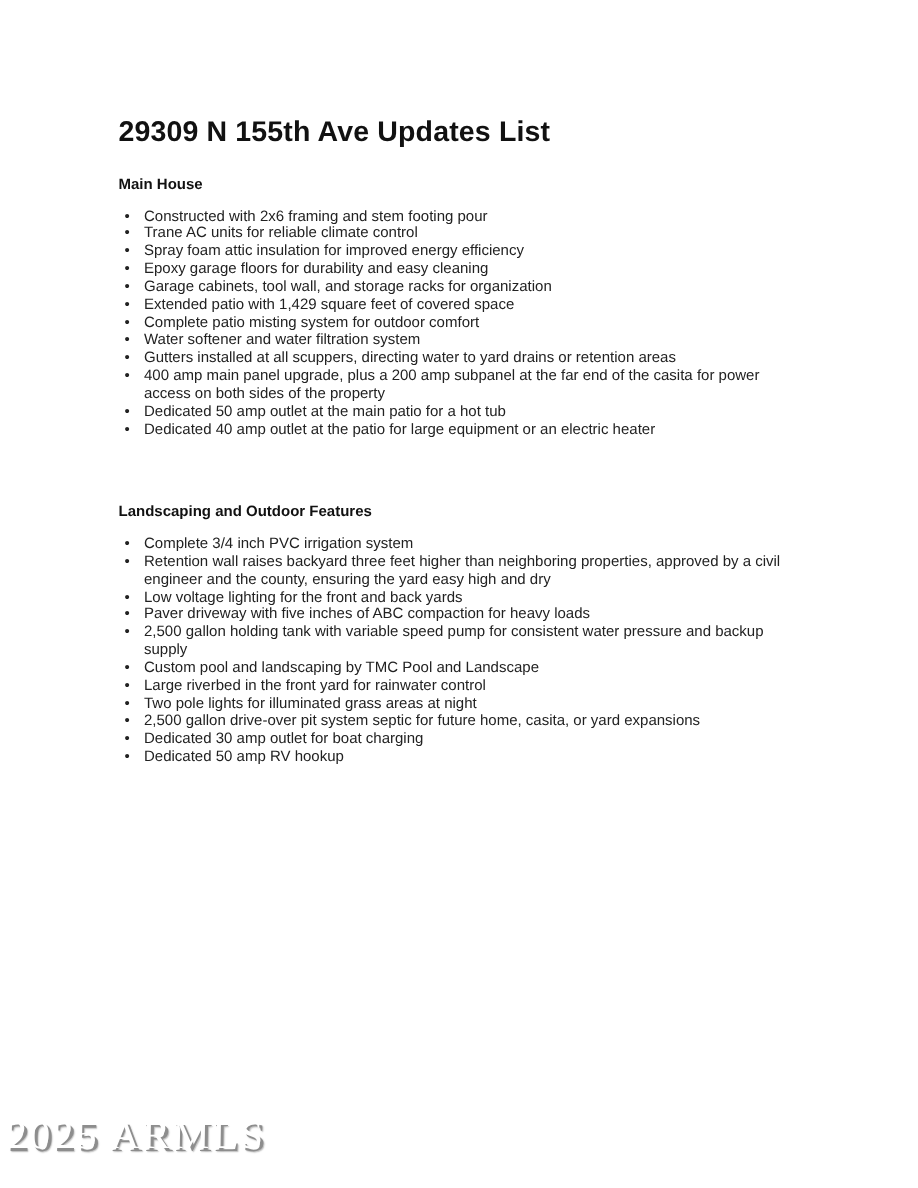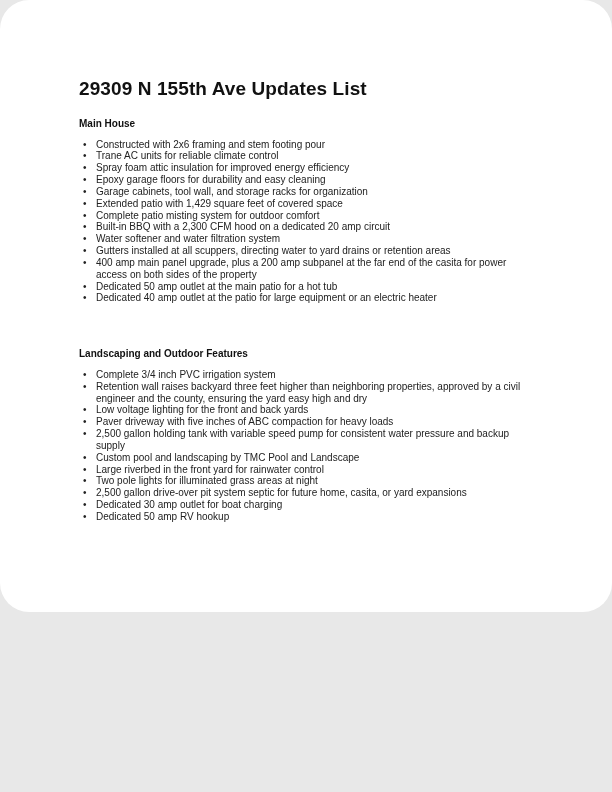--- a/index.html
+++ b/index.html
@@ -3,27 +3,26 @@
 <meta charset="utf-8">
 <style>
   html, body {
     margin: 0;
     padding: 0;
     background: #e8e8e8;
   }
   .page {
     position: relative;
     width: 612px;
-    height: 612px;
+    height: 792px;
     margin: 0 auto;
     background: #ffffff;
     overflow: hidden;
     font-family: "Liberation Sans", sans-serif;
     color: #1f1f1f;
-    border-radius: 29px;
   }
   .content {
     position: absolute;
     left: 79px;
     top: 78px;
     width: 452px;
   }
   .doc-title {
     margin: 0;
     font-size: 19px;
@@ -113,23 +112,20 @@
         </li>
 
         <li>
           <span>Extended patio with 1,429 square feet of covered space</span>
         </li>
 
         <li>
           <span>Complete patio misting system for outdoor comfort</span>
         </li>
 
-        <li>
-          <span>Built-in BBQ with a 2,300 CFM hood on a dedicated 20 amp circuit</span>
-        </li>
 
         <li>
           <span>Water softener and water filtration system</span>
         </li>
 
         <li>
           <span>Gutters installed at all scuppers, directing water to yard drains or retention areas</span>
         </li>
 
         <li>

